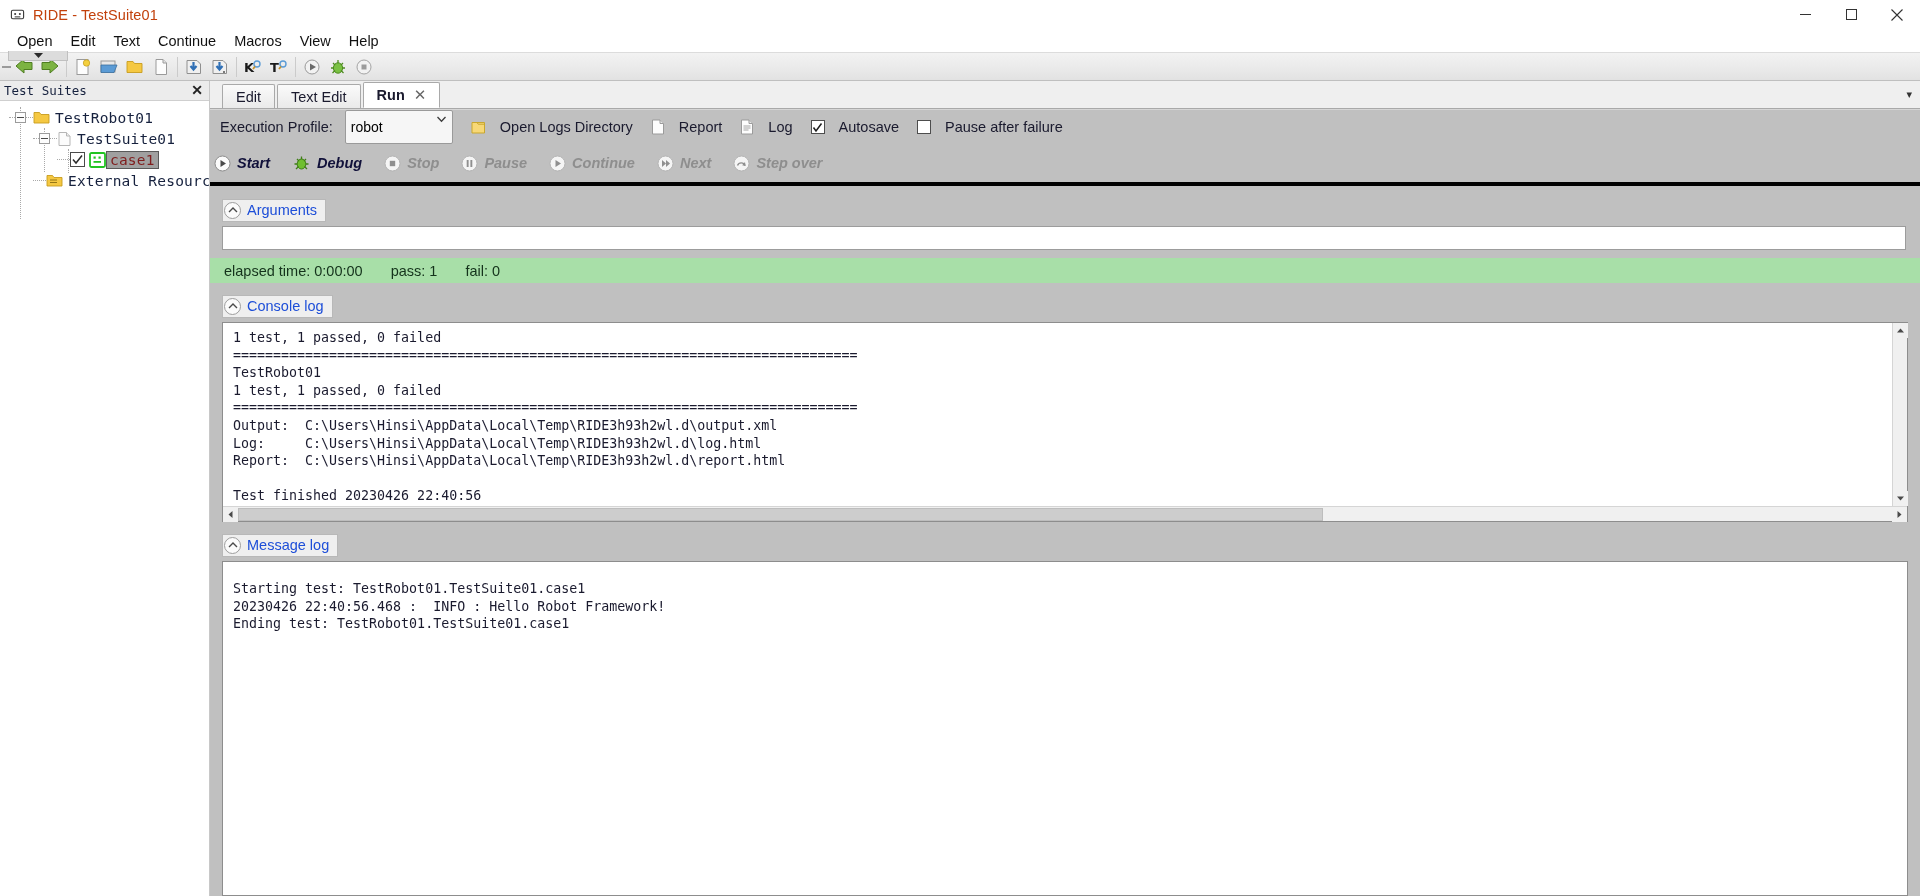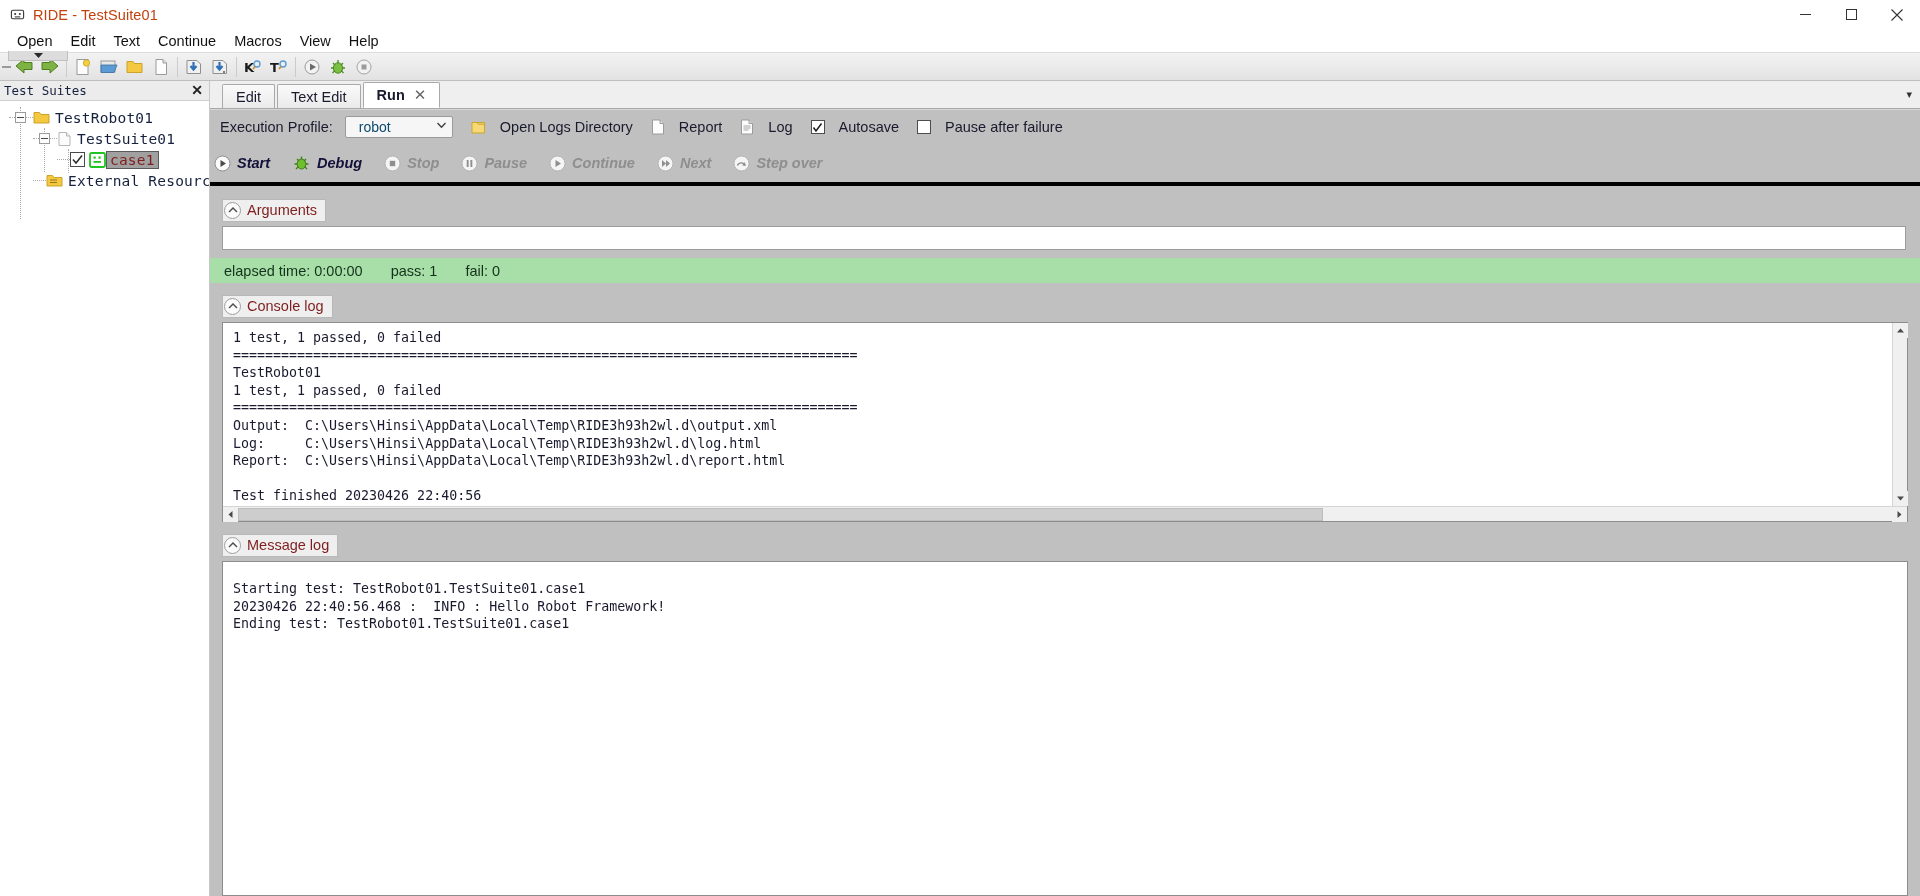--- a/index.html
+++ b/index.html
@@ -240,28 +240,28 @@
 
   .row-profile {
     height: 34px;
     display: flex; align-items: center;
     padding-left: 10px;
     gap: 0px;
   }
   .lbl { color: #1a1a2e; font-size: 14.5px; }
   select.profile {
     margin-left: 12px;
-    width: 108px; height: 22px;
+    width: 108px; height: 34px;
     font-family: "Liberation Sans", sans-serif;
     font-size: 14px;
     background: #f6f6f6;
     border: 1px solid #9a9a9a;
     border-radius: 2px;
-    padding-left: 13px;
-    color: #0c4a6e;
+    padding-left: 5px;
+    color: #000000;
     -webkit-appearance: none; appearance: none;
   }
   .selwrap { position: relative; display: inline-block; }
   .selwrap .chev {
     position: absolute; right: 7px; top: 5px;
     pointer-events: none;
     width: 9px; height: 9px;
   }
   .tbitem {
     display: flex; align-items: center;
@@ -299,21 +299,21 @@
     height: 32px;
   }
   .collapse-btn {
     display: inline-flex; align-items: center;
     background: #efefef;
     border: 1px solid #b8b8b8;
     height: 23px;
     padding: 0 8px 0 1px;
     gap: 6px;
     font-size: 14.5px;
-    color: #7f1d1d;
+    color: #1d4ed8;
   }
   .collapse-btn .circ {
     width: 17px; height: 17px; border-radius: 50%;
     background: #fbfbfb; border: 1px solid #9d9d9d;
     display: flex; align-items: center; justify-content: center;
     flex: 0 0 auto;
   }
   .collapse-btn .dotted-label {
     border: 1px dotted #555;
     padding: 0 2px;

